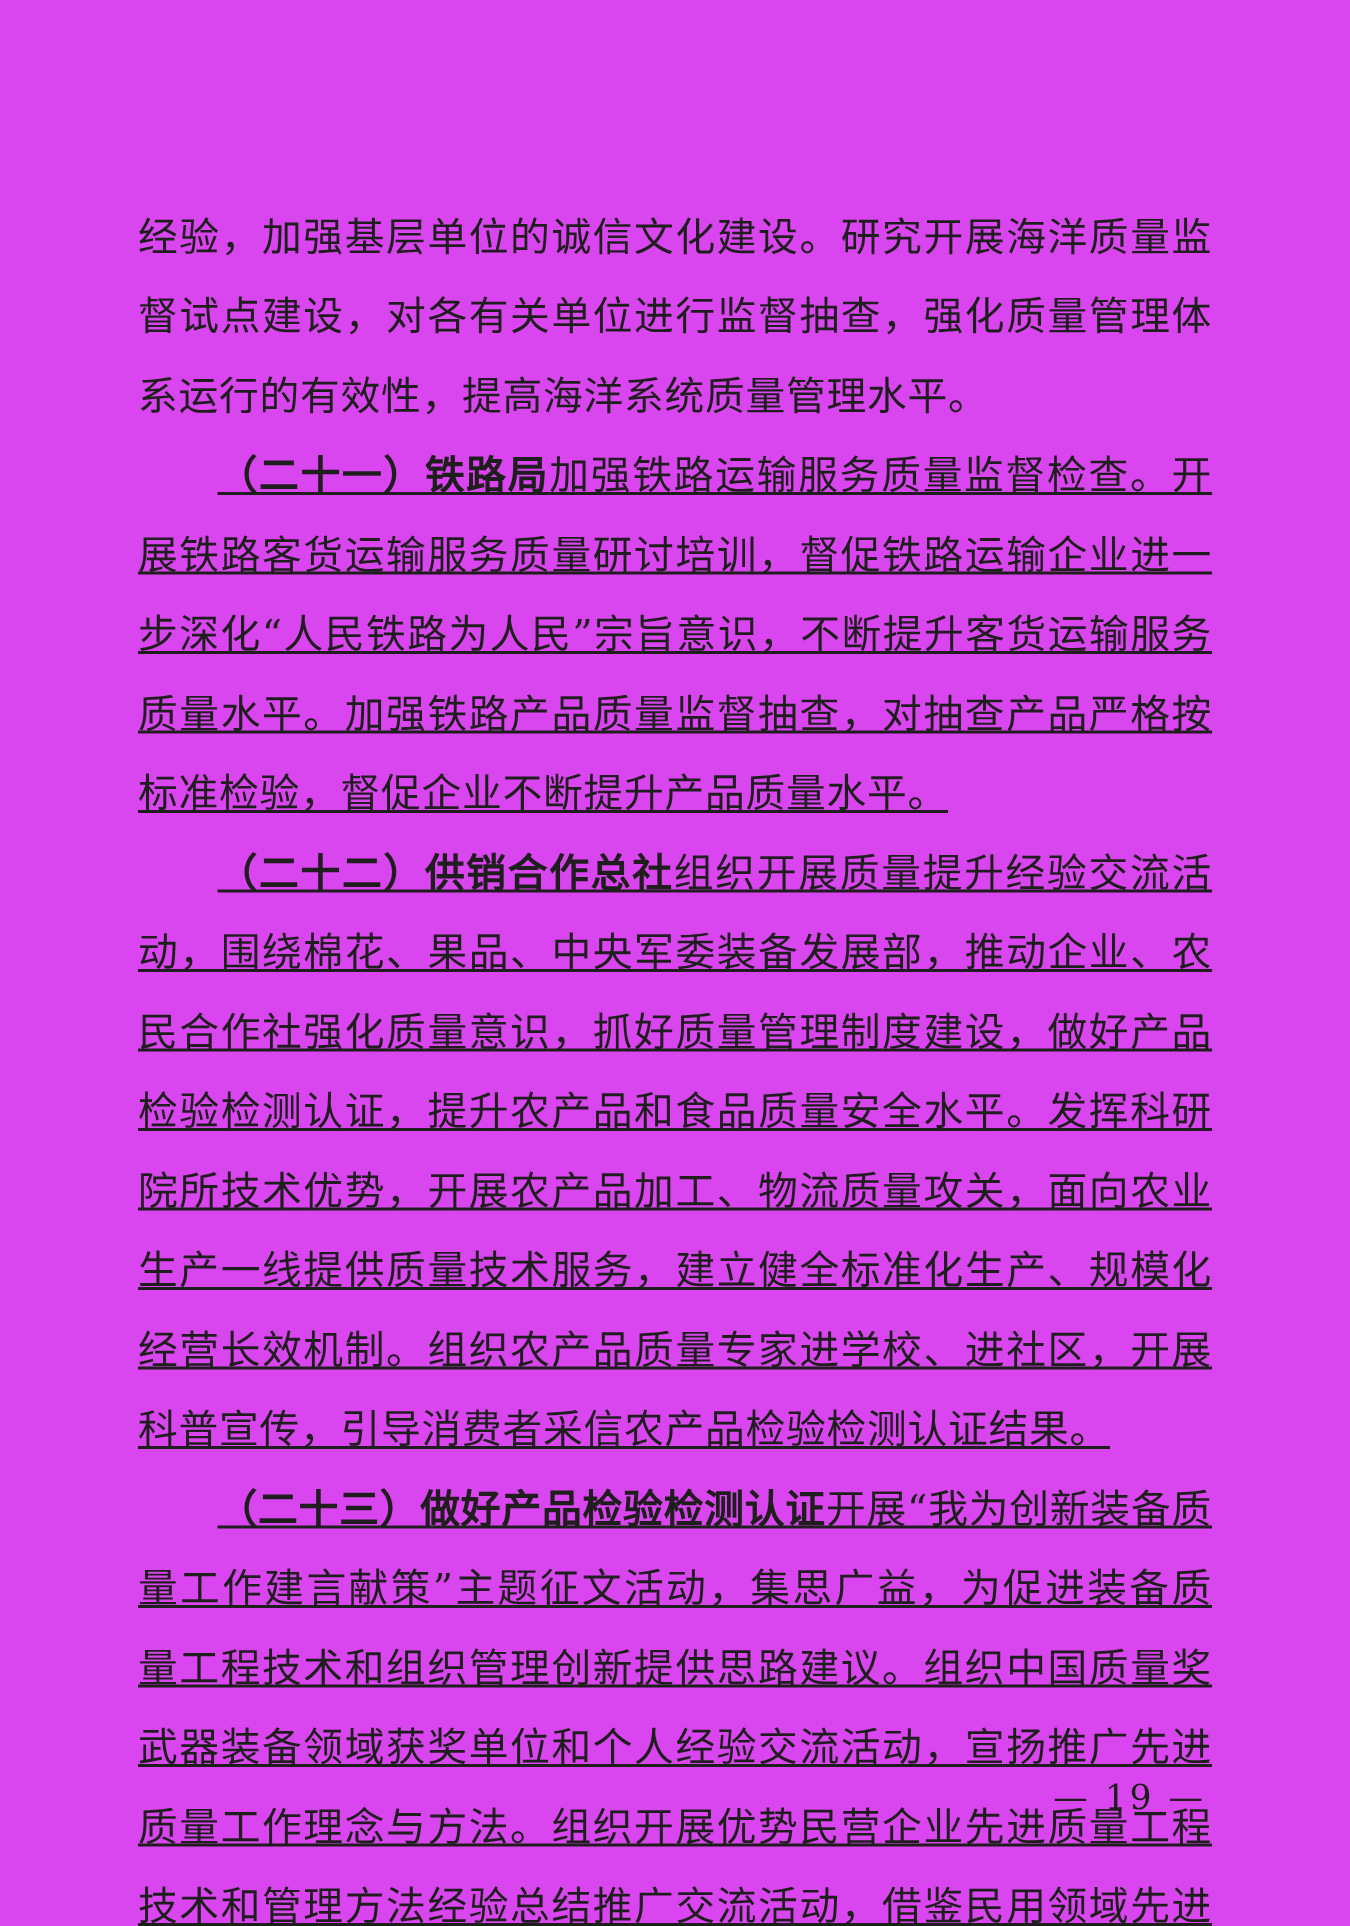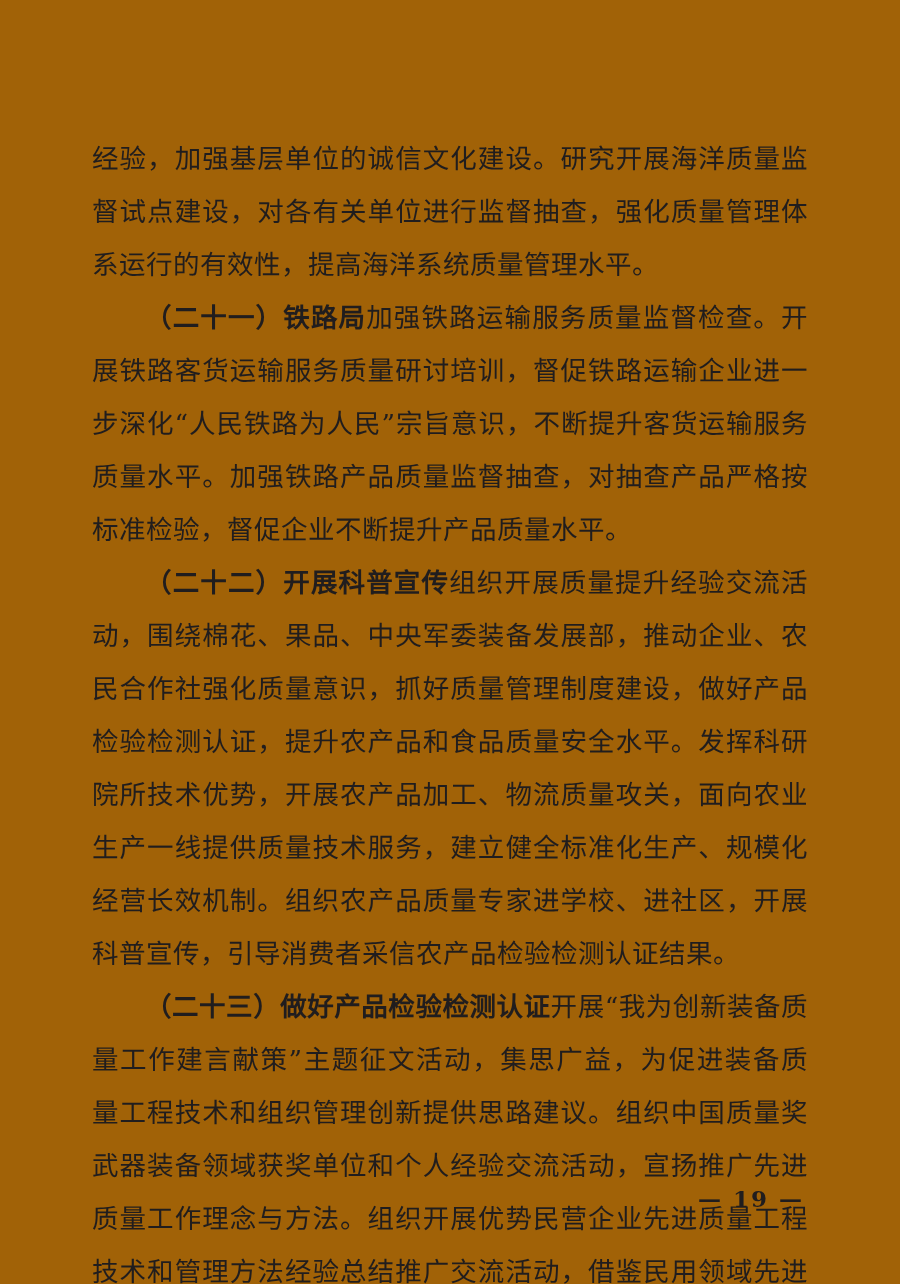--- a/index.html
+++ b/index.html
@@ -11,72 +11,72 @@
     height: 1284px;
     background: #ffffff;
     font-family: "Liberation Serif", "DejaVu Serif", serif;
     color: #231f20;
     overflow: hidden;
   }
   .page {
     position: relative;
     width: 900px;
     height: 1284px;
-    background: #a16207;
+    background: #d946ef;
     box-sizing: border-box;
   }
   .content {
     position: absolute;
     left: 92px;
     top: 132px;
     width: 716px;
   }
   .para {
     font-size: 26.5px;
     line-height: 53px;
     letter-spacing: 0.5px;
     text-align: justify;
     text-justify: inter-ideograph;
     margin: 0 0 0 0;
     color: #201d1e;
     font-family: "DejaVu Serif", "Liberation Serif", serif;
   }
   .para.indent {
     text-indent: 2em;
+    text-decoration: underline;
   }
   .bold-org {
     font-weight: bold;
   }
   .page-number {
     position: absolute;
     right: 96px;
     bottom: 72px;
     font-size: 23px;
     letter-spacing: 2px;
     color: #201d1e;
     font-family: "DejaVu Serif", "Liberation Serif", serif;
-    font-weight: bold;
   }
 </style>
 </head>
 <body>
 
 <div class="page">
   <div class="content">
 
     <p class="para">
       <span>经验，加强基层单位的诚信文化建设。研究开展海洋质量监督试点建设，对各有关单位进行监督抽查，强化质量管理体系运行的有效性，提高海洋系统质量管理水平。</span>
     </p>
 
     <p class="para indent">
       <span class="bold-org">（二十一）铁路局</span><span>加强铁路运输服务质量监督检查。开展铁路客货运输服务质量研讨培训，督促铁路运输企业进一步深化“人民铁路为人民”宗旨意识，不断提升客货运输服务质量水平。加强铁路产品质量监督抽查，对抽查产品严格按标准检验，督促企业不断提升产品质量水平。</span>
     </p>
 
     <p class="para indent">
-      <span class="bold-org">（二十二）开展科普宣传</span><span>组织开展质量提升经验交流活动，围绕棉花、果品、中央军委装备发展部，推动企业、农民合作社强化质量意识，抓好质量管理制度建设，做好产品检验检测认证，提升农产品和食品质量安全水平。发挥科研院所技术优势，开展农产品加工、物流质量攻关，面向农业生产一线提供质量技术服务，建立健全标准化生产、规模化经营长效机制。组织农产品质量专家进学校、进社区，开展科普宣传，引导消费者采信农产品检验检测认证结果。</span>
+      <span class="bold-org">（二十二）供销合作总社</span><span>组织开展质量提升经验交流活动，围绕棉花、果品、中央军委装备发展部，推动企业、农民合作社强化质量意识，抓好质量管理制度建设，做好产品检验检测认证，提升农产品和食品质量安全水平。发挥科研院所技术优势，开展农产品加工、物流质量攻关，面向农业生产一线提供质量技术服务，建立健全标准化生产、规模化经营长效机制。组织农产品质量专家进学校、进社区，开展科普宣传，引导消费者采信农产品检验检测认证结果。</span>
     </p>
 
     <p class="para indent">
       <span class="bold-org">（二十三）做好产品检验检测认证</span><span>开展“我为创新装备质量工作建言献策”主题征文活动，集思广益，为促进装备质量工程技术和组织管理创新提供思路建议。组织中国质量奖武器装备领域获奖单位和个人经验交流活动，宣扬推广先进质量工作理念与方法。组织开展优势民营企业先进质量工程技术和管理方法经验总结推广交流活动，借鉴民用领域先进质量工作成果和经验，促</span>
     </p>
 
   </div>
 
   <div class="page-number">— 19 —</div>
 </div>

